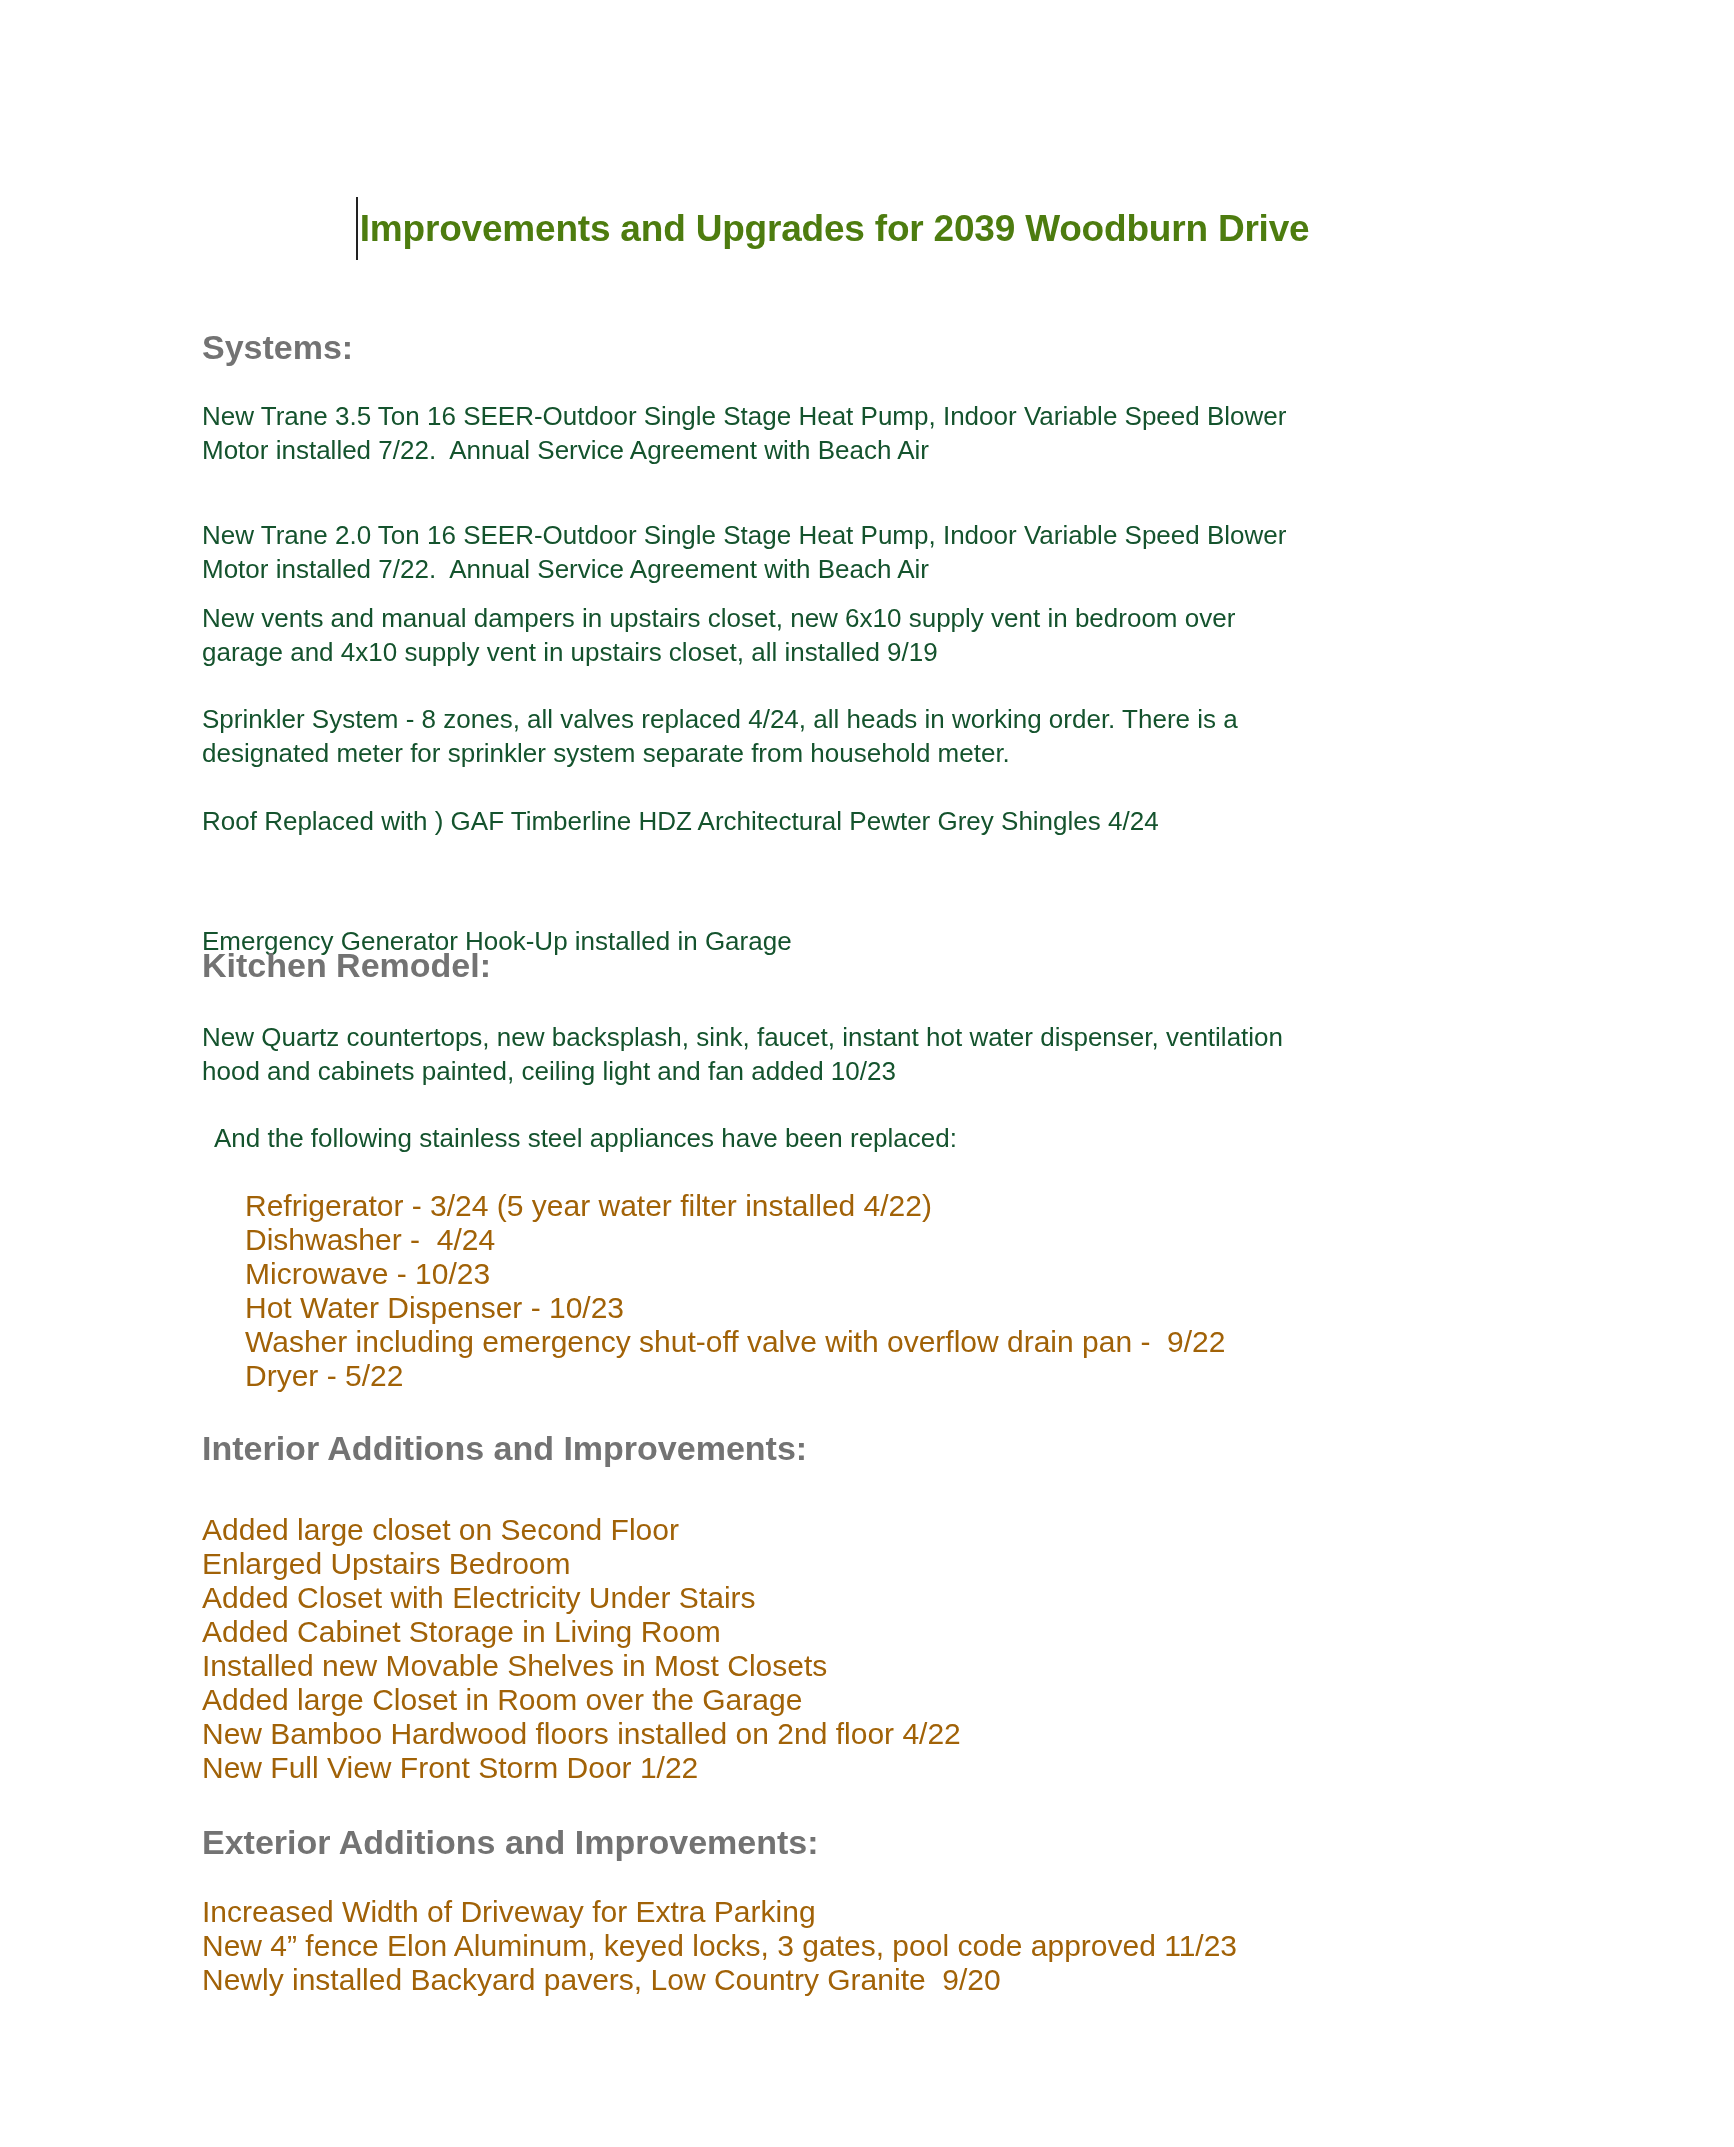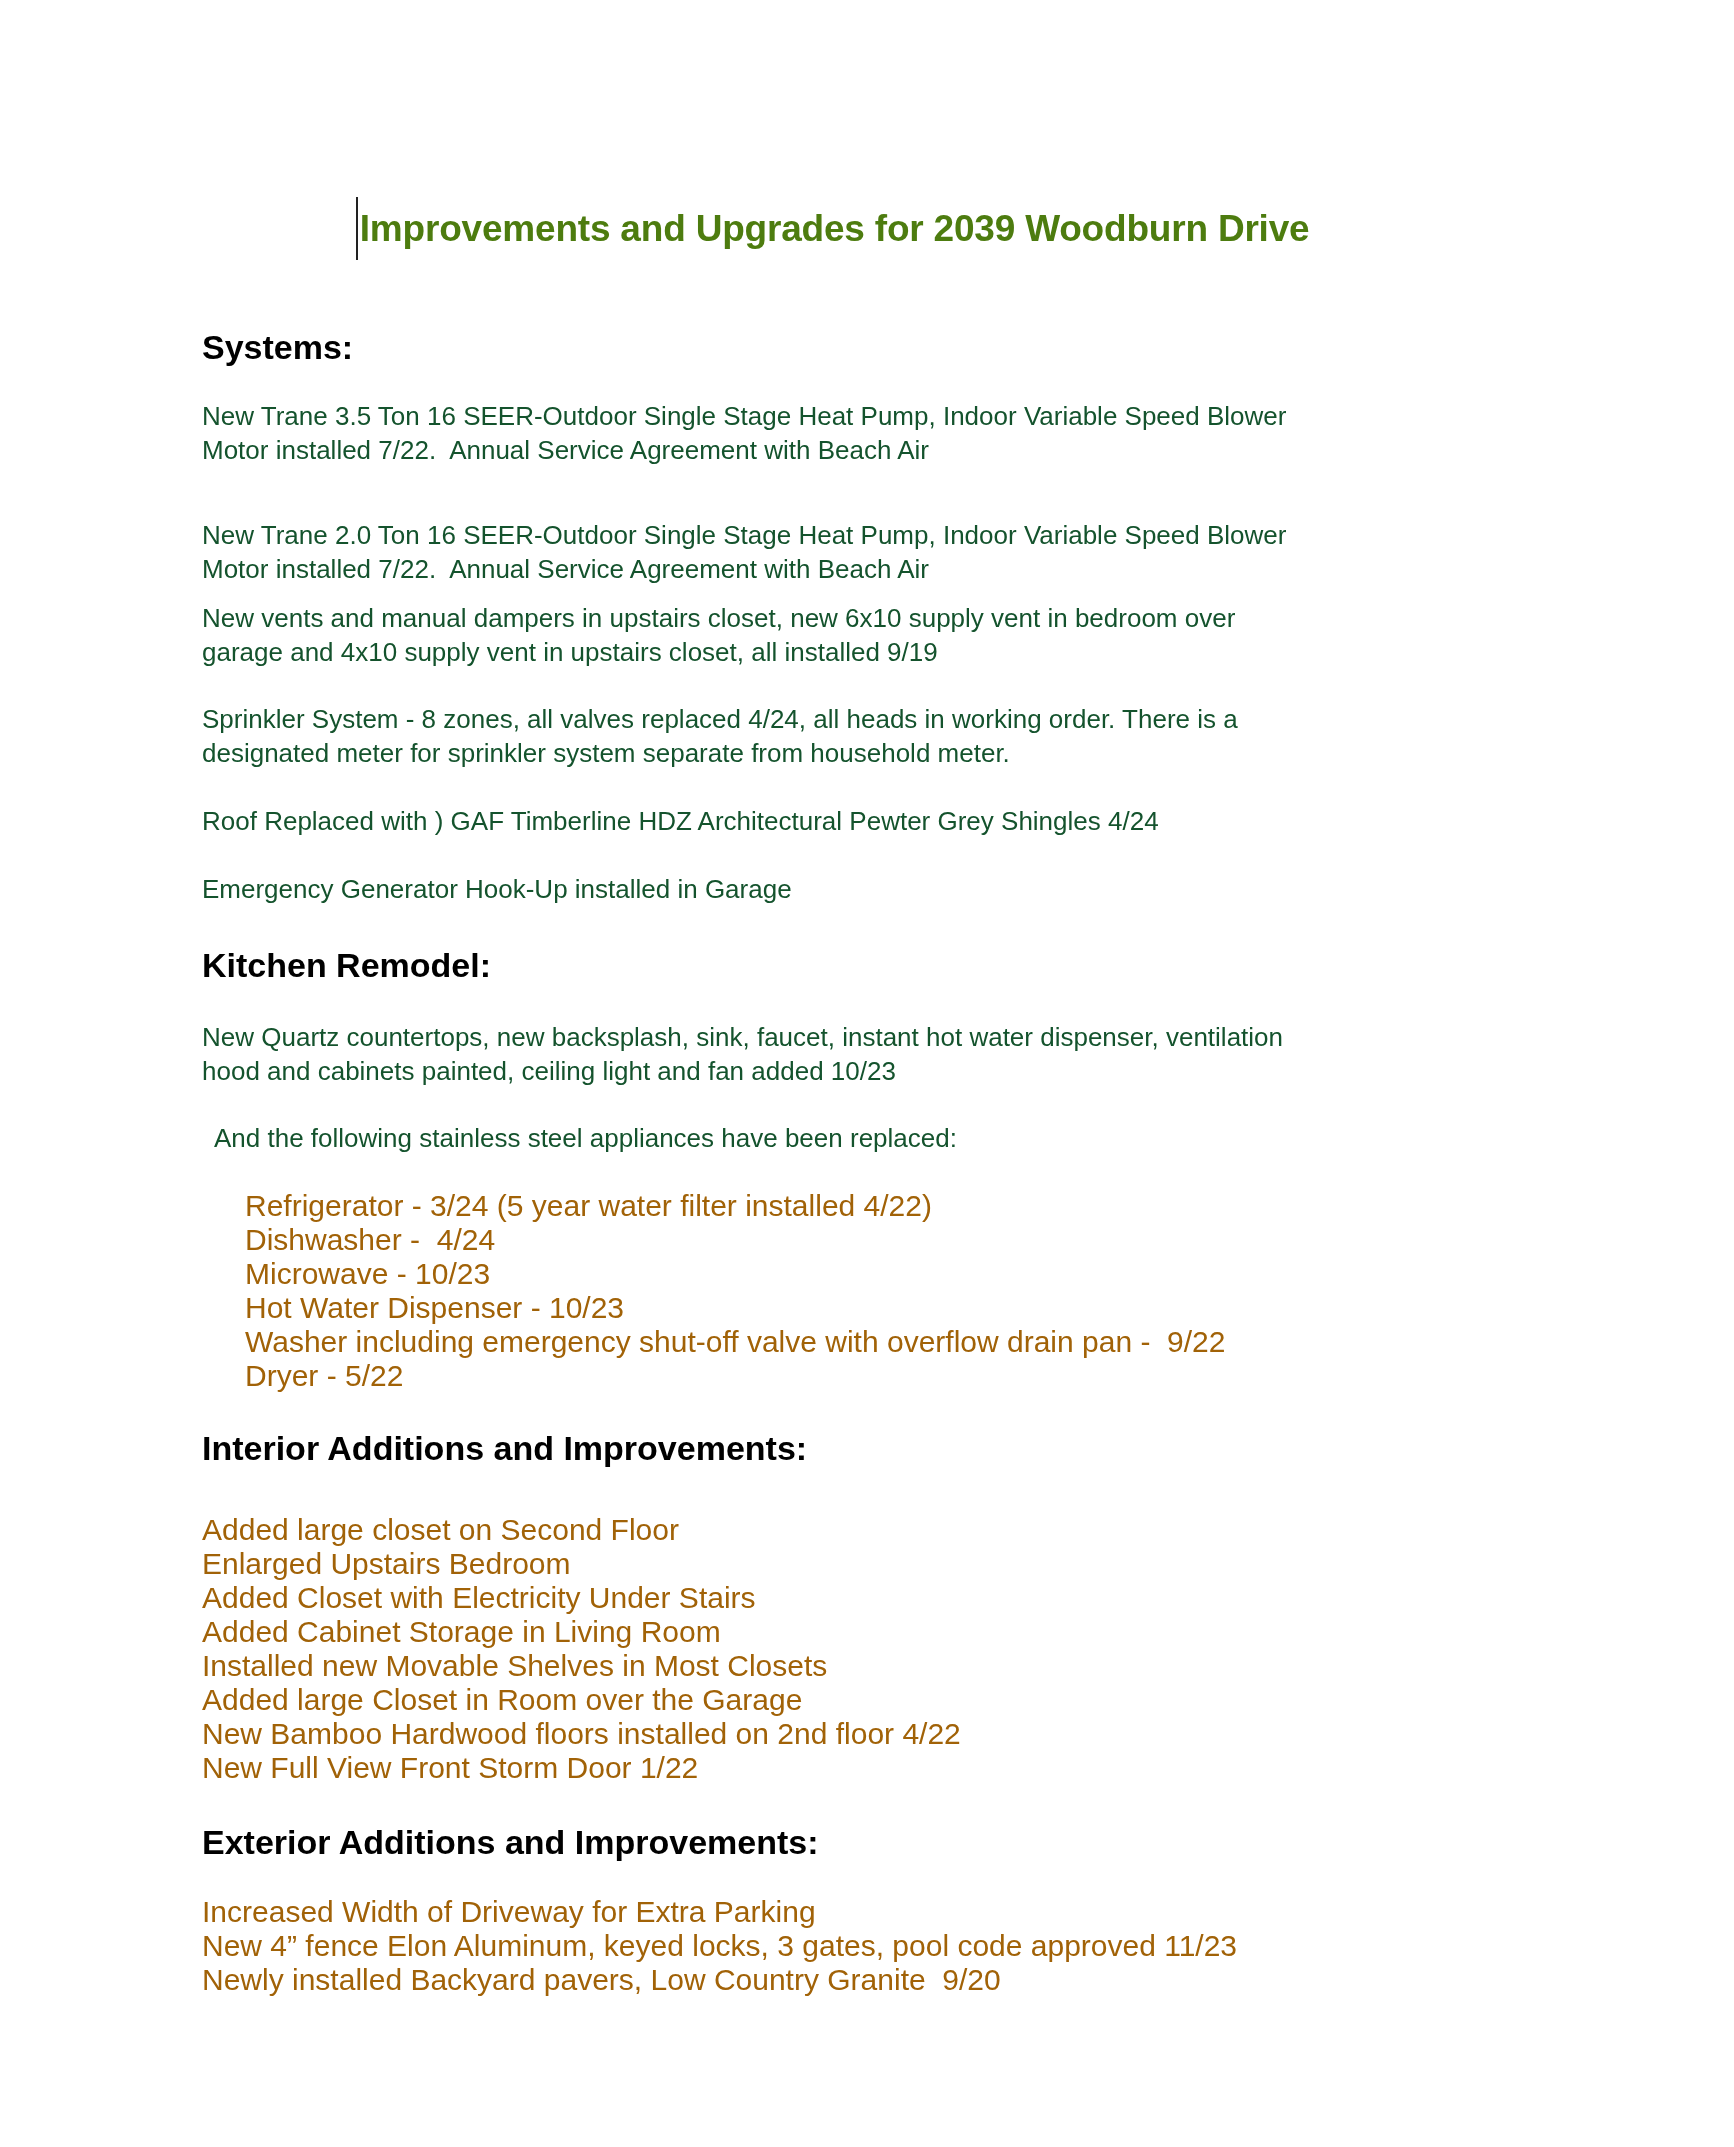--- a/index.html
+++ b/index.html
@@ -48,21 +48,21 @@
       position: absolute;
       left: 202px;
       top: 0;
       width: 1342px;
     }
     .section-heading {
       position: absolute;
       left: 0;
       font-size: 34px;
       font-weight: bold;
-      color: #000000;
+      color: #737373;
       white-space: nowrap;
     }
     .para {
       position: absolute;
       left: 0;
       font-size: 26px;
       line-height: 34px;
       color: #14532d;
       white-space: pre;
     }
@@ -104,21 +104,21 @@
 <span>Motor installed 7/22.  Annual Service Agreement with Beach Air</span></div>
 
     <div class="para" style="top:601px;"><span>New vents and manual dampers in upstairs closet, new 6x10 supply vent in bedroom over</span>
 <span>garage and 4x10 supply vent in upstairs closet, all installed 9/19</span></div>
 
     <div class="para" style="top:702px;"><span>Sprinkler System - 8 zones, all valves replaced 4/24, all heads in working order. There is a</span>
 <span>designated meter for sprinkler system separate from household meter.</span></div>
 
     <div class="para" style="top:804px;"><span>Roof Replaced with ) GAF Timberline HDZ Architectural Pewter Grey Shingles 4/24</span></div>
 
-    <div class="para" style="top:872px;"><span>Emergency Generator Hook-Up installed in Garage</span></div>
+    <div class="para" style="top:924px;"><span>Emergency Generator Hook-Up installed in Garage</span></div>
 
     <div class="section-heading" style="top:946px;">Kitchen Remodel:</div>
 
     <div class="para" style="top:1020px;"><span>New Quartz countertops, new backsplash, sink, faucet, instant hot water dispenser, ventilation</span>
 <span>hood and cabinets painted, ceiling light and fan added 10/23</span></div>
 
     <div class="para" style="top:1121px;margin-left:12px;">And the following stainless steel appliances have been replaced:</div>
 
     <ul class="list indented" style="top:1189px;">
       <li>Refrigerator - 3/24 (5 year water filter installed 4/22)</li>

